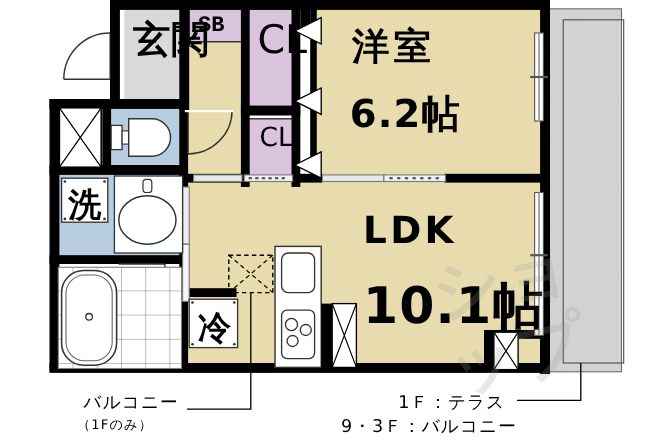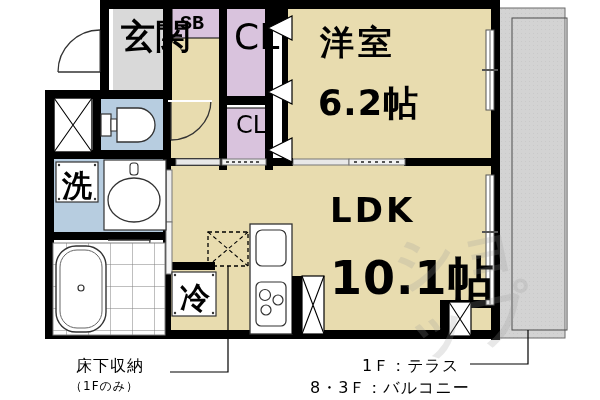--- a/index.html
+++ b/index.html
@@ -259,24 +259,24 @@
 <div class="lbl room-name" style="left:318px;top:80px;font-size:35px;">6.2帖</div>
 
 <div class="lbl room-name" style="left:330px;top:190px;font-size:34px;letter-spacing:3px;">LDK</div>
 
 <div class="lbl room-name" style="left:330px;top:248px;font-size:46px;">10.1帖</div>
 
 <div class="lbl" style="left:62px;top:166px;font-size:30px;font-weight:bold;">洗</div>
 
 <div class="lbl" style="left:180px;top:278px;font-size:30px;font-weight:bold;">冷</div>
 
-<div class="lbl" style="left:76px;top:356px;font-size:16px;letter-spacing:1px;">床下収納</div>
+<div class="lbl" style="left:76px;top:356px;font-size:16px;letter-spacing:1px;">バルコニー</div>
 <div class="lbl" style="left:70px;top:378px;font-size:12px;letter-spacing:1px;">（1Fのみ）</div>
 
 <div class="lbl" style="left:362px;top:356px;font-size:16px;letter-spacing:1px;">1Ｆ：テラス</div>
-<div class="lbl" style="left:310px;top:378px;font-size:16px;letter-spacing:1px;">8・3Ｆ：バルコニー</div>
+<div class="lbl" style="left:310px;top:378px;font-size:16px;letter-spacing:1px;">9・3Ｆ：バルコニー</div>
 
 <svg id="wm" viewBox="0 0 210 150">
   <g fill="#9a9a9a" font-family="DejaVu Sans, sans-serif" font-size="62" font-weight="bold">
     <text x="8" y="58" transform="rotate(-12 8 58)">ショ</text>
     <text x="22" y="126" transform="rotate(-12 22 126)">ップ</text>
   </g>
 </svg>
 
 </body></html>

